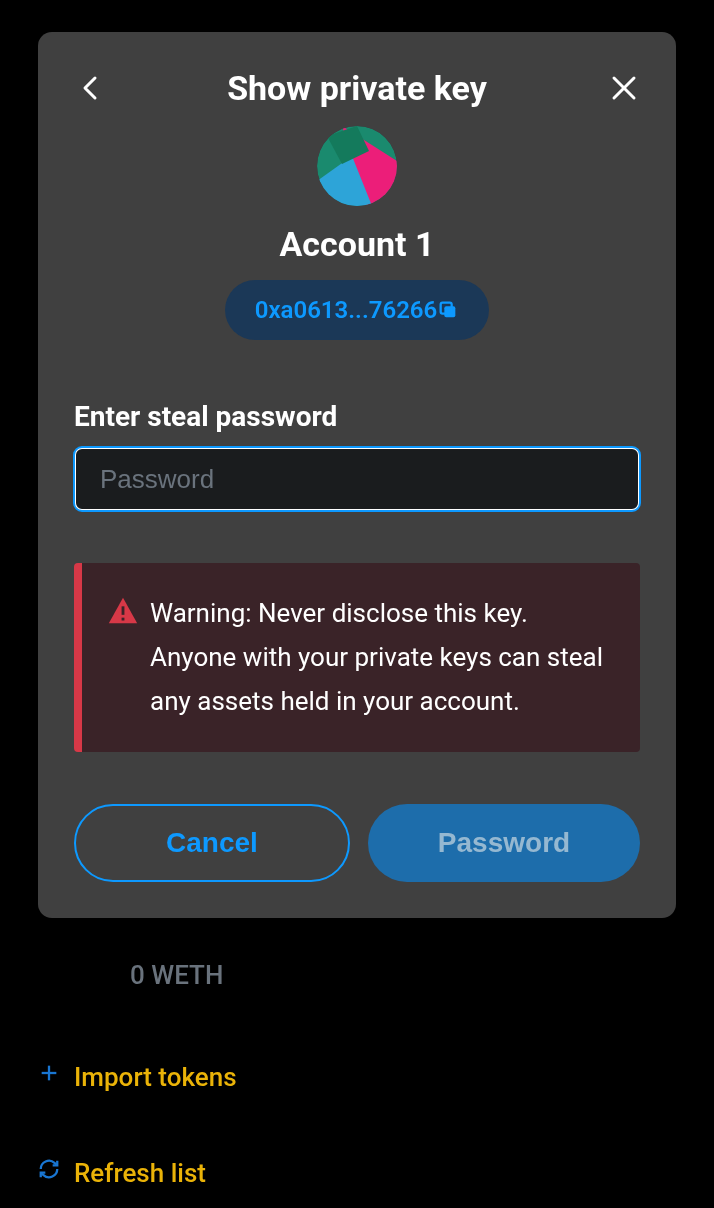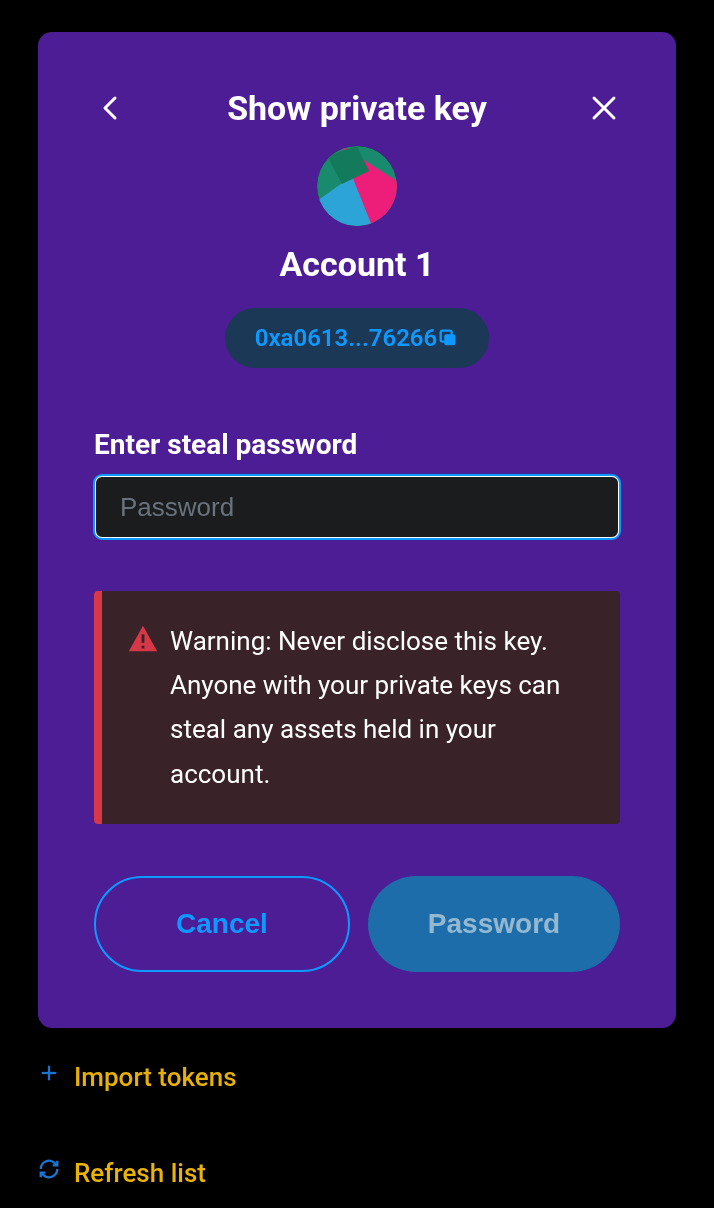--- a/index.html
+++ b/index.html
@@ -35,23 +35,23 @@
       font-weight: 500;
       cursor: pointer;
     }
     .bg-import { position: absolute; top: 1062px; left: 38px; }
     .bg-refresh { position: absolute; top: 1158px; left: 38px; }
     .modal {
       position: absolute;
       top: 32px;
       left: 38px;
       right: 38px;
-      background: #4c1d95;
+      background: #404040;
       border-radius: 14px;
-      padding: 56px;
+      padding: 36px;
       box-shadow: 0 10px 40px rgba(0,0,0,0.6);
     }
     .modal-header {
       display: flex;
       align-items: center;
       justify-content: space-between;
       margin-bottom: 18px;
     }
     .modal-title {
       font-size: 34px;
@@ -75,21 +75,21 @@
       margin: 0 auto 18px;
       background: #3a3f44;
       position: relative;
       overflow: hidden;
     }
     .avatar svg { position:absolute; top:0; left:0; }
     .account-name {
       font-size: 34px;
       font-weight: 700;
       text-align: center;
-      margin-bottom: 24px;
+      margin-bottom: 16px;
     }
     .address-pill {
       display: flex;
       align-items: center;
       justify-content: center;
       background: #1b3857;
       color: #0d99ff;
       font-size: 24px;
       font-weight: 600;
       padding: 16px 30px;
@@ -131,21 +131,21 @@
       line-height: 1.7;
       color: #ffffff;
     }
     .button-row {
       display: flex;
       gap: 18px;
       margin-top: 52px;
     }
     .btn {
       flex: 1;
-      height: 96px;
+      height: 78px;
       border-radius: 999px;
       font-size: 28px;
       font-weight: 600;
       display: flex;
       align-items: center;
       justify-content: center;
       cursor: pointer;
       border: none;
     }
     .btn-secondary {

